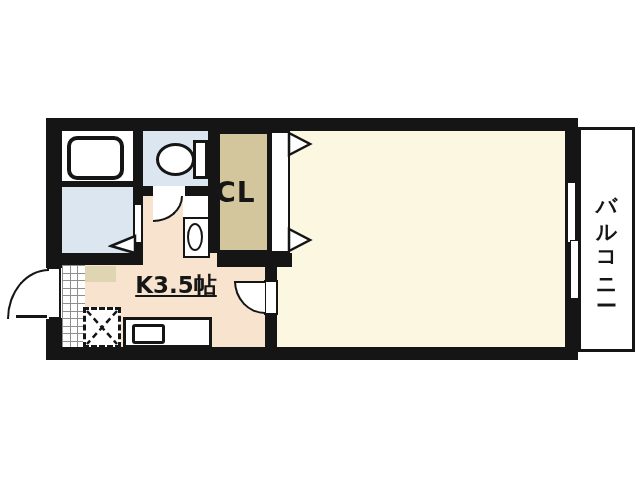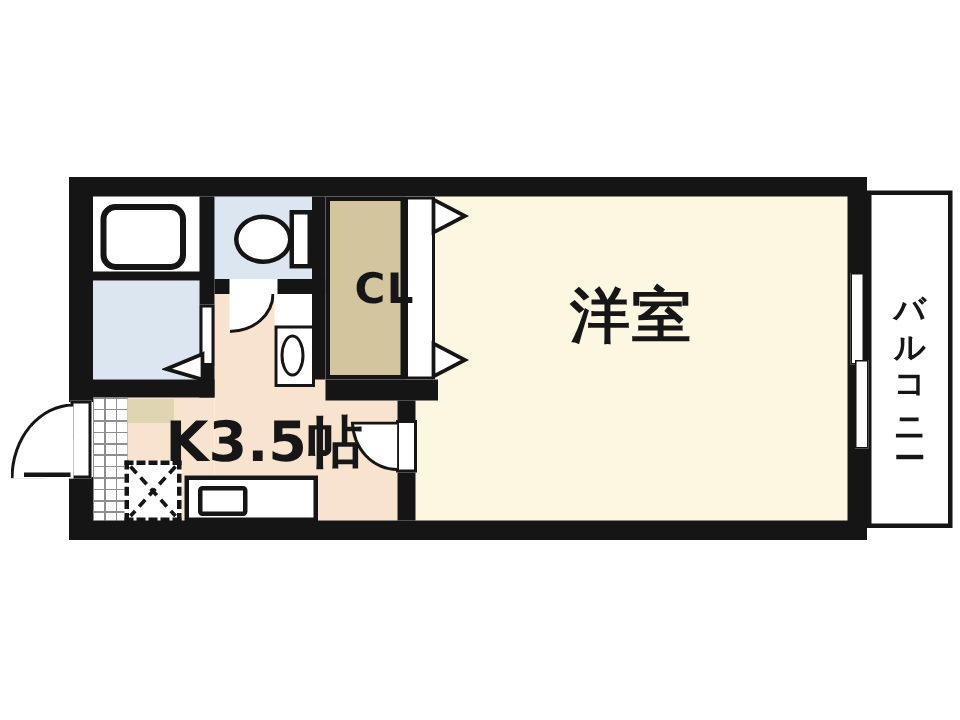--- a/index.html
+++ b/index.html
@@ -40,21 +40,21 @@
   .arc-bl{background:#fff;border:0 solid var(--wall,#151515);
           border-top-width:2px;border-left-width:2.5px;border-bottom-width:2.5px;border-bottom-left-radius:100% 100%;}
   .strip{background:#fff;border:2px solid var(--wall,#151515);}
   .sash{background:#fff;border:1.5px solid var(--wall,#151515);}
   .sill{background:var(--wall,#151515);}
   .balcony{background:#fff;border:3px solid var(--wall,#151515);z-index:2;
            display:flex;align-items:center;justify-content:center;}
   
   .lbl{z-index:5;color:#161616;font-weight:bold;text-align:center;}
   .room-lbl{font-size:40px;line-height:1.07;letter-spacing:1px;}
-  .k-lbl{font-size:37px;letter-spacing:0;}
+  .k-lbl{font-size:23px;letter-spacing:0;text-decoration:underline;}
   .cl-lbl{font-size:28px;display:flex;align-items:center;justify-content:center;letter-spacing:1px;}
   .balcony-lbl{writing-mode:vertical-rl;text-orientation:mixed;font-size:21px;
                font-weight:bold;letter-spacing:4px;color:#161616;}
   svg{display:block;}
   .tri-svg{z-index:5;}
 </style>
 </head>
 <body>
 
 <div class="abs fill room-floor" style="left:277px;top:131px;width:288px;height:216px;"></div>
@@ -116,16 +116,15 @@
 <div class="abs ov arc-tl" style="left:7px;top:269px;width:42px;height:50px;"></div>
 <div class="abs ov sill" style="left:16px;top:315px;width:31px;height:3px;"></div>
 <div class="abs ov sash" style="left:567px;top:182px;width:9px;height:61px;"></div>
 <div class="abs ov sash" style="left:570px;top:240px;width:9px;height:59px;"></div>
 
 <div class="abs balcony" style="left:578px;top:127px;width:57px;height:225px;">
   <span class="balcony-lbl">バルコニー</span>
 </div>
 
 <div class="abs lbl room-lbl" style="left:321px;top:190px;width:200px;">
-  <div>洋室</div>
 </div>
 <div class="abs lbl k-lbl" style="left:106px;top:270px;width:140px;">K3.5帖</div>
-<div class="abs lbl cl-lbl" style="left:230px;top:170px;width:53px;height:45px;text-align:right;">CL</div>
+<div class="abs lbl cl-lbl" style="left:209px;top:170px;width:53px;height:45px;text-align:right;">CL</div>
 
 </body></html>

